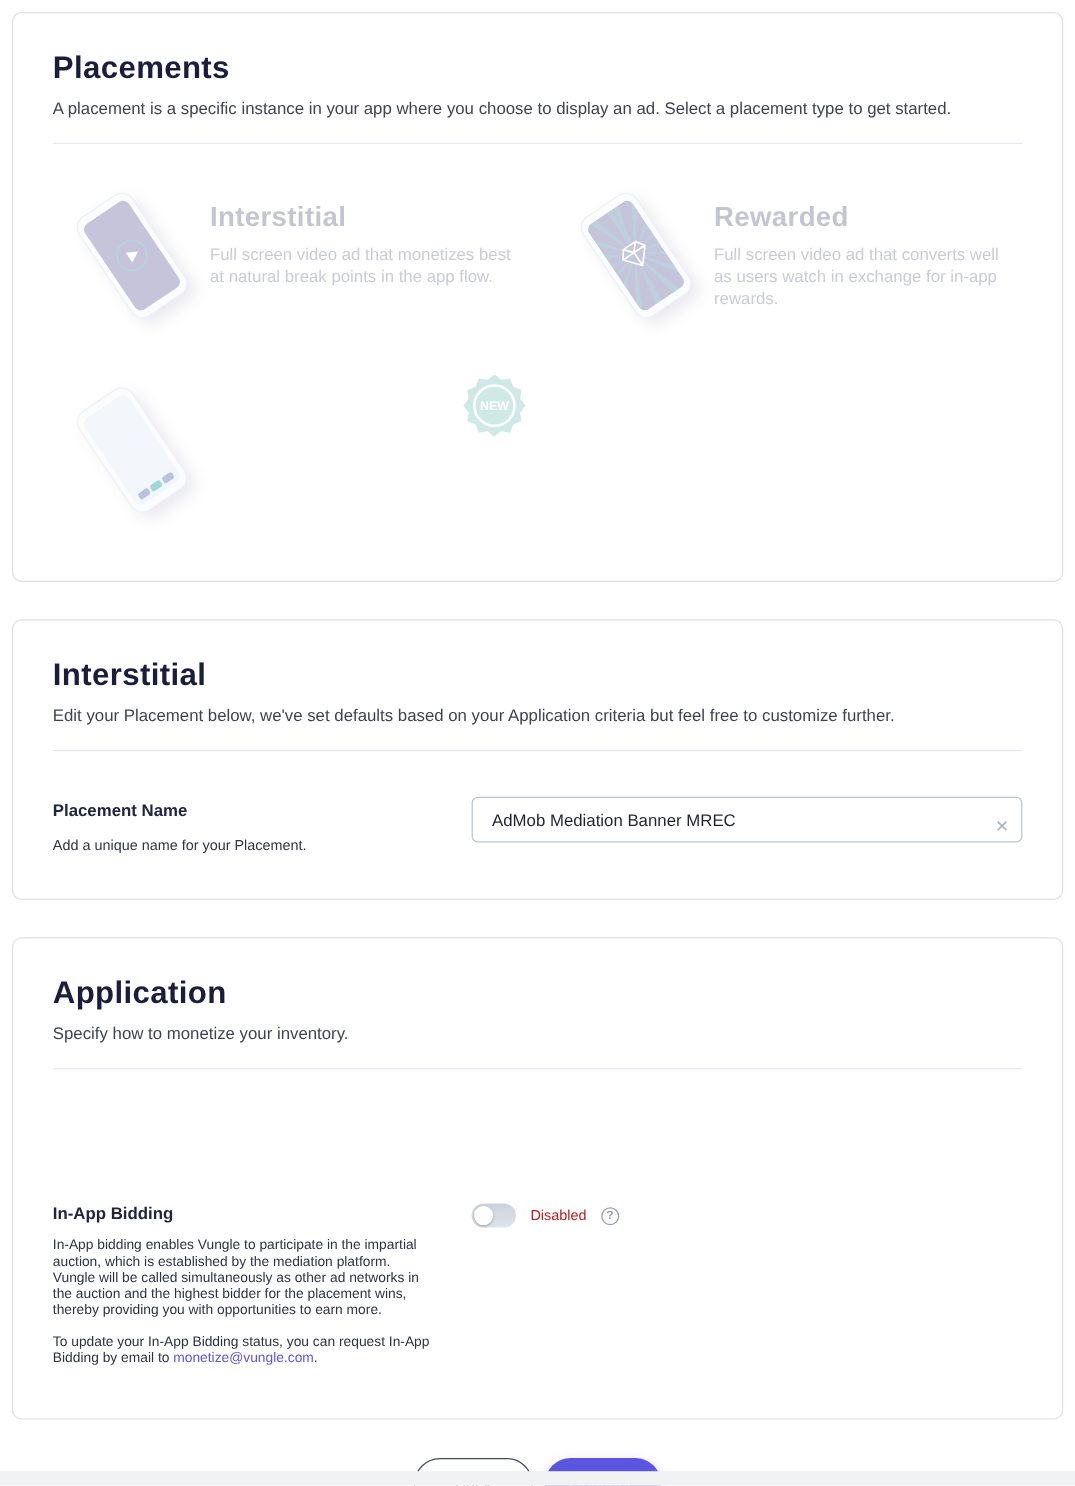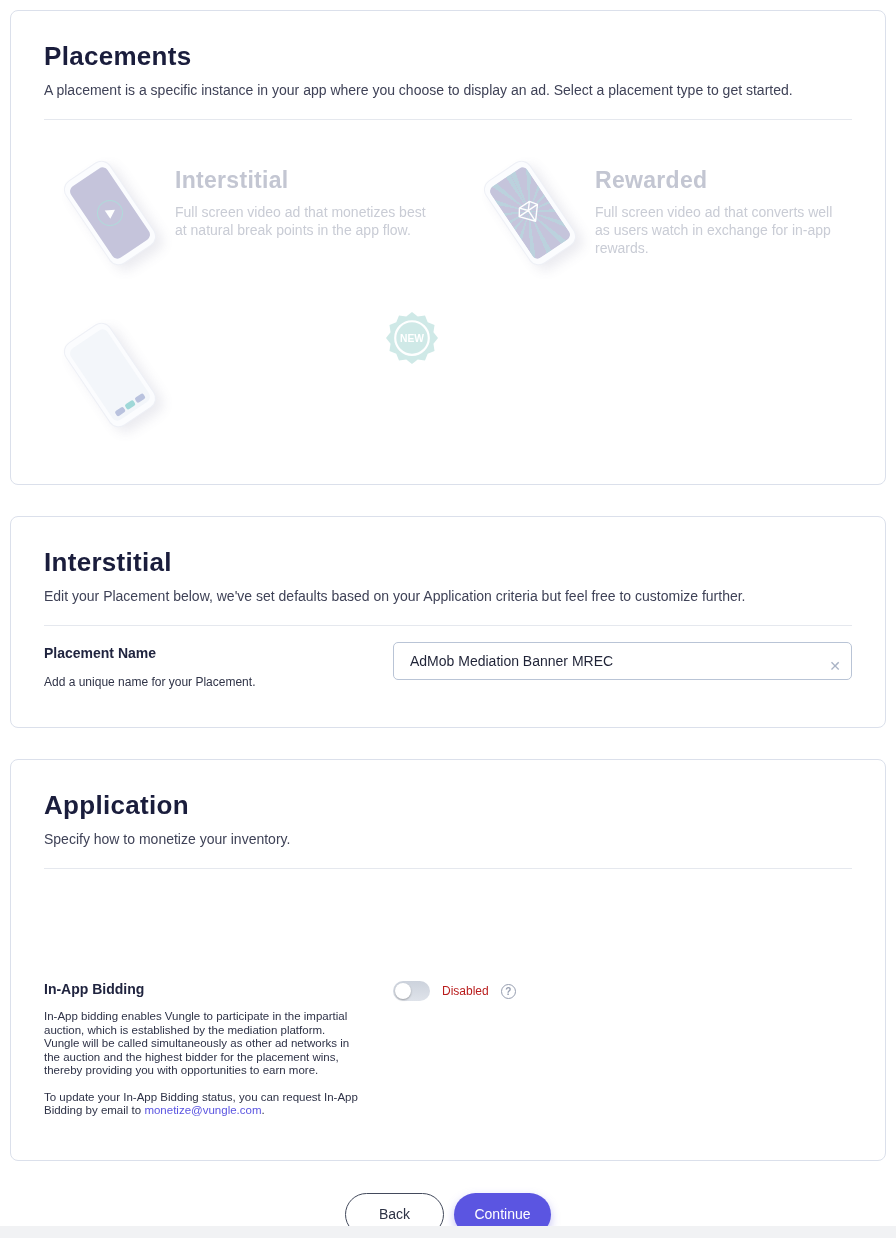--- a/index.html
+++ b/index.html
@@ -53,21 +53,21 @@
   .mrec-bar{width:30px;height:4px;background:#52c7c4;border-radius:2px;}
   .banner-bar{position:absolute;bottom:4px;left:5px;right:5px;height:6px;display:flex;gap:2px;}
   .banner-bar span{flex:1;border-radius:2px;}
   .banner-bar .seg-a{background:#b9c2de;}
   .banner-bar .seg-b{background:#9fd8d8;}
 
   
   .new-badge{position:absolute;top:10px;right:2px;width:52px;height:52px;}
 
   
-  .form-row{display:flex;margin-top:16px;padding-bottom:38px;}
+  .form-row{display:flex;margin-top:38px;padding-bottom:38px;}
   .label-col{width:349px;flex:none;}
   .field-label{font-size:14px;font-weight:bold;color:#20243f;margin:0;padding-top:3px;}
   .field-helper{font-size:12px;color:#2f3347;margin:14px 0 0;}
   .input-wrap{flex:1;position:relative;}
   .text-input{width:100%;height:38px;border:1px solid var(--input-border);border-radius:5px;
               padding:0 32px 0 16px;font-size:14px;color:#1f2337;font-family:"Liberation Sans", sans-serif;outline:none;background:#fff;}
   .clear-x{position:absolute;right:11px;top:50%;transform:translateY(-50%);color:#a9b3c5;font-size:14px;cursor:pointer;line-height:1;}
 
   
   .monetization-row{display:flex;margin-top:112px;padding-bottom:42px;}

